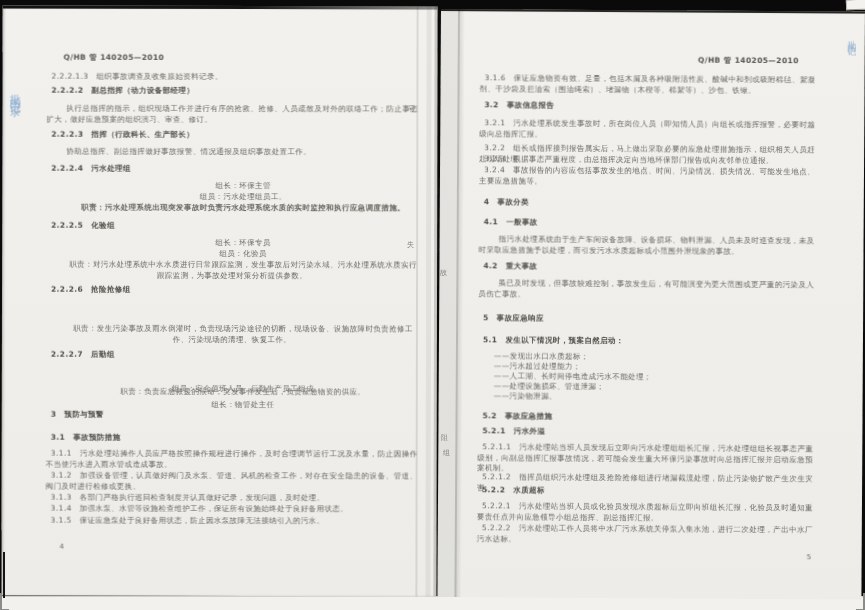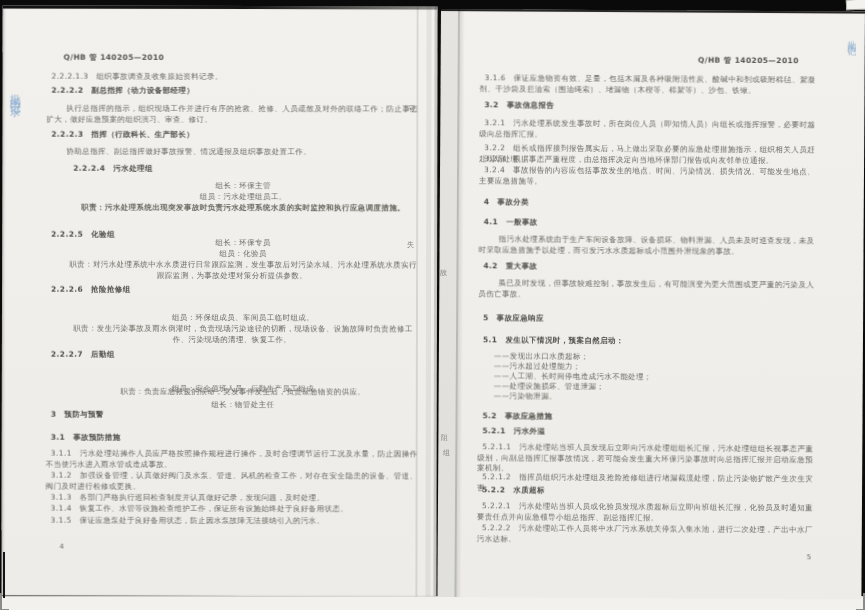--- a/index.html
+++ b/index.html
@@ -73,41 +73,40 @@
     <div class="strip lstrip2"></div>
     <div class="strip lstrip3"></div>
     <div class="stamp stamp-left">批阅记录</div>
     <div class="content content-left">
         <div class="blk hdr" style="top: 47px;">Q/HB 管 140205—2010</div>
         <div class="blk p1" style="top: 66px;">2.2.2.1.3　组织事故调查及收集原始资料记录。</div>
         <div class="blk h" style="top: 80px;">2.2.2.2　副总指挥（动力设备部经理）</div>
         <div class="blk p" style="top: 98px;">执行总指挥的指示，组织现场工作并进行有序的抢救、抢修、人员疏散及对外的联络工作；防止事态扩大，做好应急预案的组织演习、审查、修订。</div>
         <div class="blk h" style="top: 124px;">2.2.2.3　指挥（行政科长、生产部长）</div>
         <div class="blk p" style="top: 141px;">协助总指挥、副总指挥做好事故报警、情况通报及组织事故处置工作。</div>
-        <div class="blk h" style="top: 158px; margin-left: 22px;">2.2.2.4　污水处理组</div>
+        <div class="blk h" style="top: 158px;">2.2.2.4　污水处理组</div>
         <div class="blk kv" style="top: 175px;">组长：环保主管</div>
         <div class="blk kv" style="top: 186px;">组员：污水处理组员工。</div>
         <div class="blk kv" style="top: 197px; font-weight: bold;">职责：污水处理系统出现突发事故时负责污水处理系统水质的实时监控和执行应急调度措施。</div>
-        <div class="blk h" style="top: 224px;">2.2.2.5　化验组</div>
+        <div class="blk h" style="top: 215px;">2.2.2.5　化验组</div>
         <div class="blk kv" style="top: 232px;">组长：环保专员</div>
         <div class="blk kv" style="top: 243px;">组员：化验员</div>
         <div class="blk kv" style="top: 254px;">职责：对污水处理系统中水水质进行日常跟踪监测，发生事故后对污染水域、污水处理系统水质实行跟踪监测，为事故处理对策分析提供参数。</div>
         <div class="blk h" style="top: 279px;">2.2.2.6　抢险抢修组</div>
-        <div class="blk kv" style="top: 307px;">组员：环保组成员、车间员工临时组成。</div>
         <div class="blk kv" style="top: 318px;">职责：发生污染事故及雨水倒灌时，负责现场污染途径的切断，现场设备、设施故障时负责抢修工作、污染现场的清理、恢复工作。</div>
         <div class="blk h" style="top: 344px;">2.2.2.7　后勤组</div>
         <div class="blk kv" style="top: 359px; margin-top: 35px;">组长：物管处主任</div>
         <div class="blk kv" style="top: 378px;">组员：安全值班人员，后勤生产员工组成</div>
         <div class="blk kv" style="top: 381px;">职责：负责应急救援的候命；突发事件发生后，负责应急物资的供应。</div>
         <div class="blk h" style="top: 404px;">3　预防与预警</div>
         <div class="blk h" style="top: 427px;">3.1　事故预防措施</div>
         <div class="blk p1" style="top: 443px;">3.1.1　污水处理站操作人员应严格按照操作规程进行操作，及时合理调节运行工况及水量，防止因操作不当使污水进入雨水管或造成事故。</div>
         <div class="blk p1" style="top: 465px;">3.1.2　加强设备管理，认真做好阀门及水泵、管道、风机的检查工作，对存在安全隐患的设备、管道、阀门及时进行检修或更换。</div>
         <div class="blk p1" style="top: 487px;">3.1.3　各部门严格执行巡回检查制度并认真做好记录，发现问题，及时处理。</div>
-        <div class="blk p1" style="top: 498px;">3.1.4　恢复工作、水管等设施检查维护工作，保证所有设施始终处于良好备用状态。</div>
+        <div class="blk p1" style="top: 498px;">3.1.4　加强水泵、水管等设施检查维护工作，保证所有设施始终处于良好备用状态。</div>
         <div class="blk p1" style="top: 510px;">3.1.5　保证应急泵处于良好备用状态，防止因水泵故障无法接纳引入的污水。</div>
         <div class="blk pgl" style="top: 536px;">4</div>
       </div>
   </div>
 
   <div class="page page-right">
     <div class="strip rband"></div>
     <div class="strip rfold"></div>
     <div class="strip rfoldsoft"></div>
     <div class="stamp stamp-right">批阅记</div>

